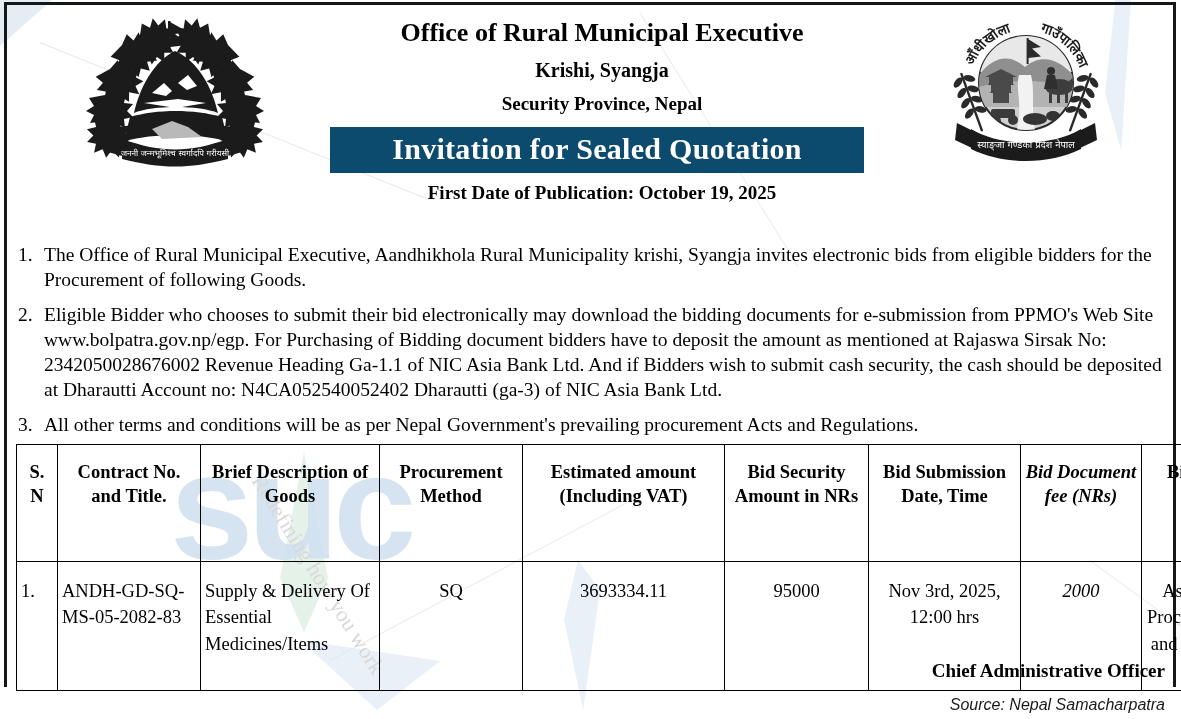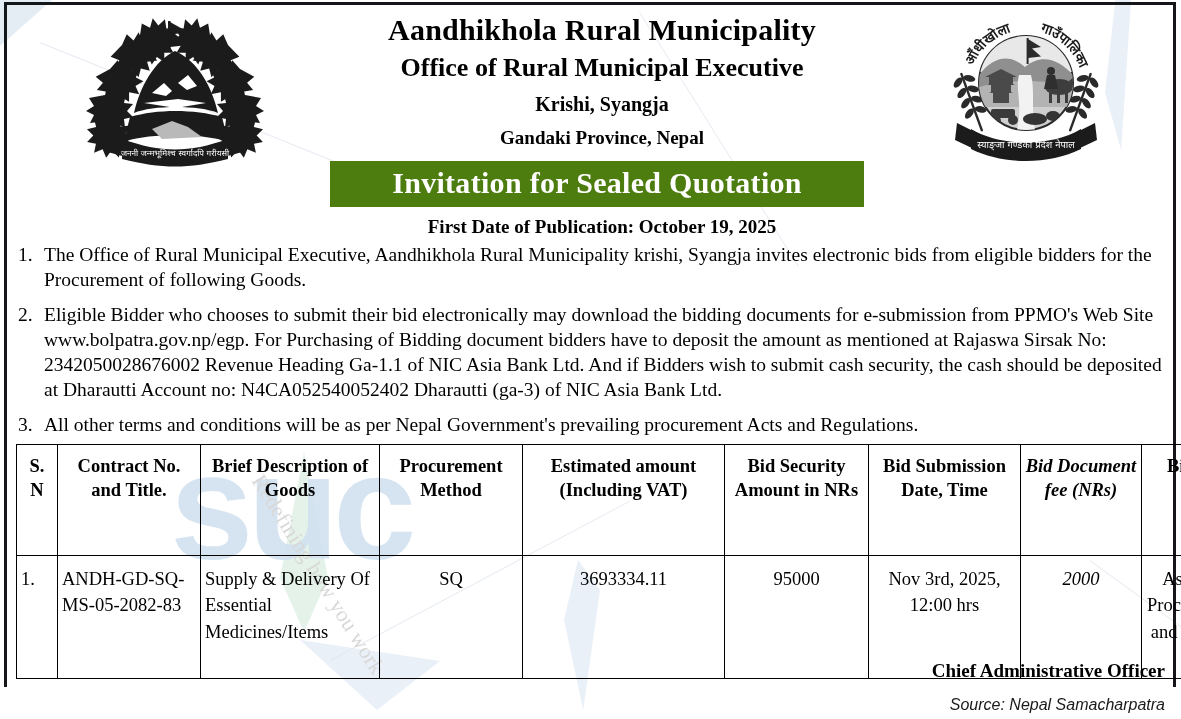--- a/index.html
+++ b/index.html
@@ -128,21 +128,21 @@
     font-weight: 700;
     margin-top: 9px;
   }
   .h-line4 {
     font-size: 19px;
     font-weight: 700;
     margin-top: 11px;
   }
   .banner {
     margin-top: 12px;
-    background: #4d7c0f;
+    background: #0c4a6e;
     color: #ffffff;
     font-size: 30px;
     font-weight: 700;
     padding: 5px 0 7px 0;
     letter-spacing: .3px;
     width: 534px;
     margin-left: 23px;
   }
   .pubdate {
     margin-top: 9px;
@@ -178,21 +178,21 @@
     position: absolute;
     left: 16px;
     top: 444px;
     width: 1152px;
     border-collapse: collapse;
     table-layout: fixed;
   }
   #bid-table th, #bid-table td {
     border: 1.6px solid #000000;
     vertical-align: top;
-    padding: 10px 4px 4px 4px;
+    padding: 16px 4px 4px 4px;
     margin-left: 48px;
   }
   #bid-table th {
     font-size: 18.5px;
     font-weight: 700;
     text-align: center;
     line-height: 1.28;
     height: 96px;
     vertical-align: top;
   }
@@ -317,24 +317,23 @@
         </g>
 
         <path d="M22 116 l24 8 l-2 16 l-22 -6 z"></path>
         <path d="M164 116 l-24 8 l2 16 l22 -6 z"></path>
         <path d="M40 122 C80 136 106 136 146 122 L146 142 C106 152 80 152 40 142 Z"></path>
       </g>
       <text x="93" y="139" font-size="8.2" fill="#ffffff" text-anchor="middle" font-family="'DejaVu Sans', sans-serif">जननी जन्मभूमिश्च स्वर्गादपि गरीयसी</text>
     </svg>
 
     <div class="header-text">
-      <div class="h-line1">Aandhikhola Rural Municipality</div>
       <div class="h-line2">Office of Rural Municipal Executive</div>
       <div class="h-line3">Krishi, Syangja</div>
-      <div class="h-line4">Gandaki Province, Nepal</div>
+      <div class="h-line4">Security Province, Nepal</div>
       <div class="banner">Invitation for Sealed Quotation</div>
       <div class="pubdate">First Date of Publication: October 19, 2025</div>
     </div>
 
     <svg class="emblem-right" viewBox="0 0 190 150">
       <defs>
         <clipPath id="discClip">
             <circle cx="95" cy="68" r="47"></circle>
           </clipPath>
         <path id="topArc" d="M 38 72 A 57 57 0 0 1 152 72"></path>

